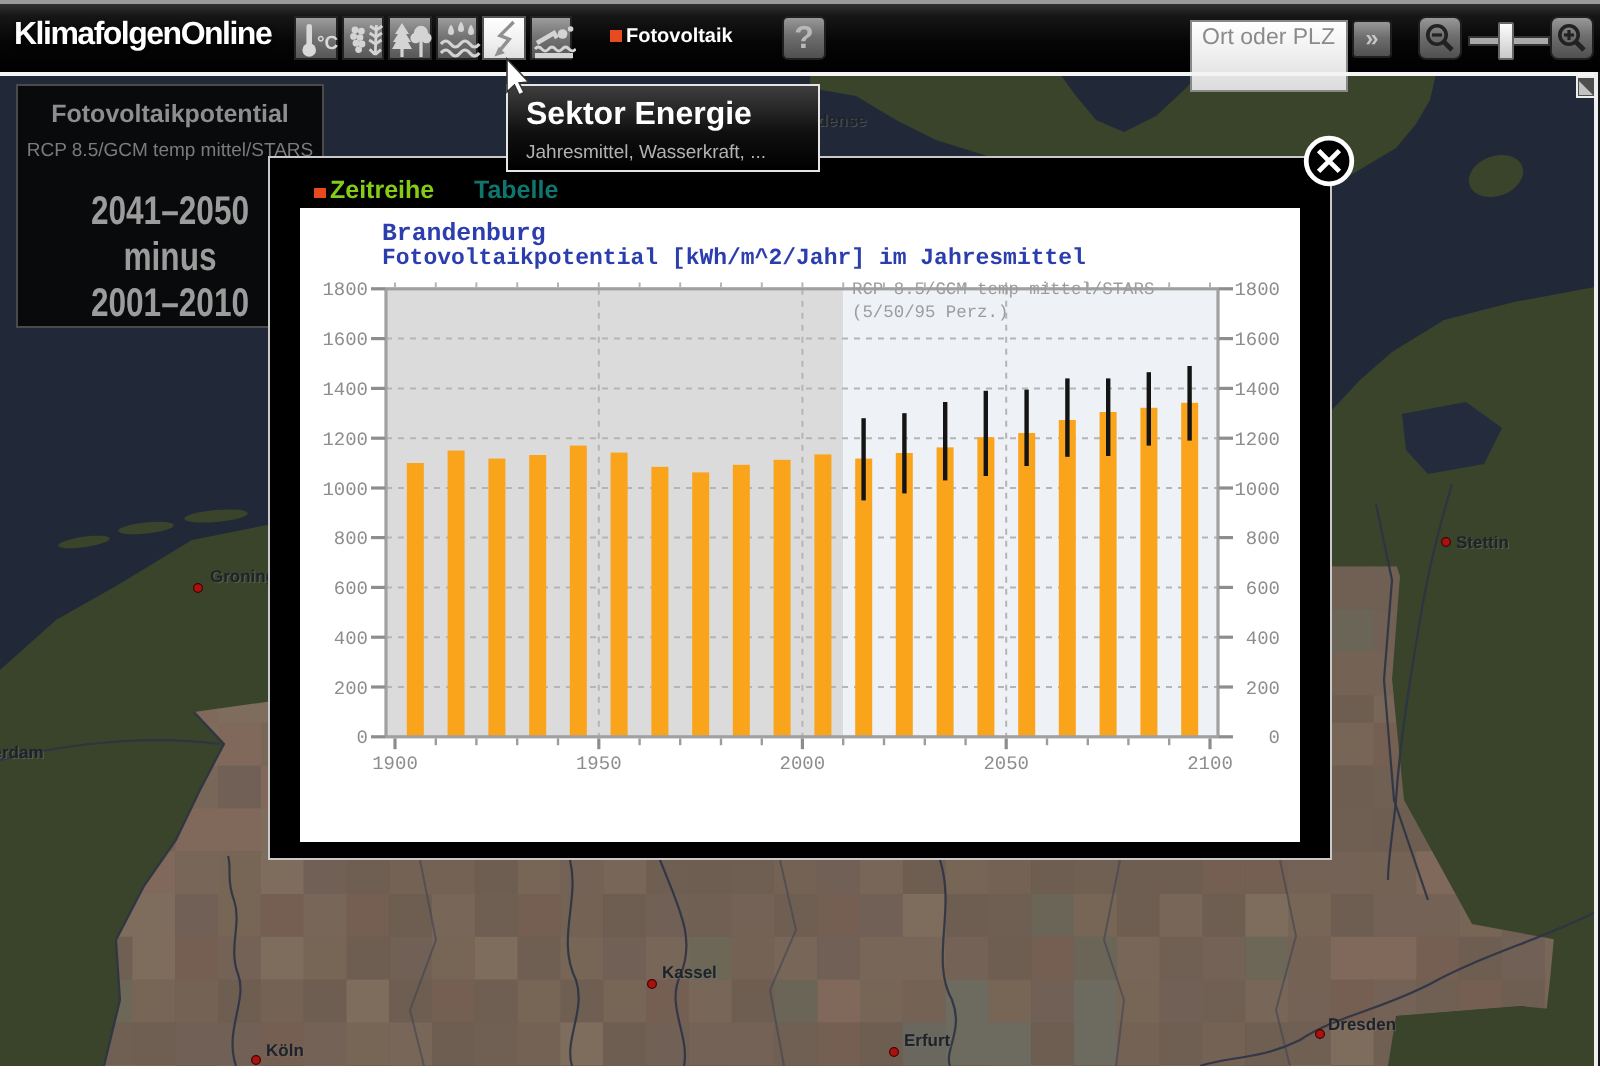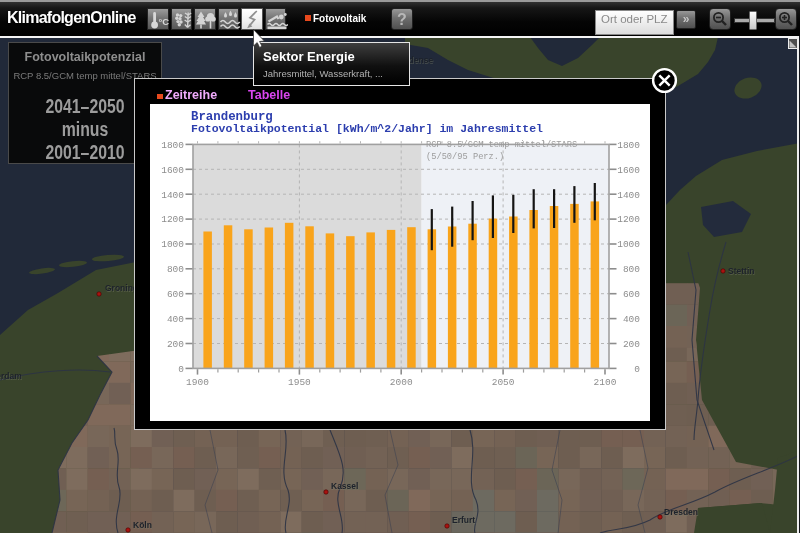--- a/index.html
+++ b/index.html
@@ -484,21 +484,21 @@
 <g fill="#a81310" stroke="#400" stroke-width="0.6">
 <circle cx="99" cy="294" r="2.2"></circle>
         <circle cx="723" cy="271" r="2.2"></circle>
         <circle cx="326" cy="492" r="2.2"></circle>
         <circle cx="128" cy="530" r="2.2"></circle>
         <circle cx="447" cy="526" r="2.2"></circle>
         <circle cx="660" cy="517" r="2.2"></circle>
 </g>
 </svg>
 <div id="leftpanel">
-<div style="margin-top:7px;color:#8e8e8e;font-size:12.5px;font-weight:bold;">Fotovoltaikpotenzial</div>
+<div style="margin-top:7px;color:#8e8e8e;font-size:12.5px;font-weight:bold;">Fotovoltaikpotential</div>
 <div style="margin-top:6px;color:#7b7b7b;font-size:9.5px;white-space:nowrap;">RCP 8.5/GCM temp mittel/STARS</div>
 <div style="margin-top:14px;color:#9c9c9c;font-size:20px;font-weight:bold;line-height:23px;transform:scaleX(0.79);">2041–2050<br>minus<br>2001–2010</div>
 </div>
 <div id="dialog"></div>
 <div id="chartpanel"></div>
 <svg style="position:absolute;left:150px;top:104px;z-index:22;" width="500" height="317" viewBox="150 104 500 317">
 <rect x="193" y="144.4" width="228.6" height="224.0" fill="#dbdbdb"></rect>
 <rect x="421.6" y="144.4" width="187.4" height="224.0" fill="#eef1f6"></rect>
 <line x1="193" y1="343.5" x2="609" y2="343.5" stroke="#b5b5b5" stroke-width="1" stroke-dasharray="3,3"></line>
       <line x1="193" y1="318.6" x2="609" y2="318.6" stroke="#b5b5b5" stroke-width="1" stroke-dasharray="3,3"></line>
@@ -631,22 +631,22 @@
         <text x="605.0" y="384.5" text-anchor="middle" class="ax">2100</text>
       </g>
 <text x="191" y="120" class="ttl" font-size="12.4">Brandenburg</text>
 <text x="191" y="131.8" class="ttl" font-size="11.5">Fotovoltaikpotential [kWh/m^2/Jahr] im Jahresmittel</text>
 <g font-family="'Liberation Mono',monospace" font-size="8.7" fill="#9c9c9c">
 <text x="426" y="147">RCP 8.5/GCM temp mittel/STARS</text>
 <text x="426" y="158.5">(5/50/95 Perz.)</text>
 </g>
 </svg>
 <div style="position:absolute;left:157px;top:93.5px;width:5.5px;height:5.5px;background:#e8491d;z-index:25;"></div>
-<div style="position:absolute;left:165px;top:88px;color:#f0abfc;font-size:12.5px;font-weight:bold;z-index:25;">Zeitreihe</div>
-<div style="position:absolute;left:237px;top:88px;color:#d946ef;font-size:12.5px;font-weight:bold;z-index:25;margin-left:11px;">Tabelle</div>
+<div style="position:absolute;left:165px;top:88px;color:#84cc16;font-size:12.5px;font-weight:bold;z-index:25;">Zeitreihe</div>
+<div style="position:absolute;left:237px;top:88px;color:#0f766e;font-size:12.5px;font-weight:bold;z-index:25;">Tabelle</div>
 <svg id="closebtn" viewBox="0 0 27 27">
       <circle cx="13.5" cy="13.5" r="11.4" fill="#000" stroke="#fff" stroke-width="2.4"></circle>
       <path d="M8.3,8.3 L18.7,18.7 M18.7,8.3 L8.3,18.7" stroke="#fff" stroke-width="2.4"></path>
     </svg>
 <div id="topbar"></div>
 <div id="whiteline"></div>
 <div id="logo">KlimafolgenOnline</div>
 <div style="position:absolute;left:147.0px;top:8px;width:21.5px;height:21.5px;background:linear-gradient(#9c9c9c,#757575 45%,#575757);border:1px solid #222;box-sizing:border-box;"><svg width="22" height="22" viewBox="0 0 22 22">
         <g fill="#d8d8d8">
           <rect x="5.2" y="3" width="2.8" height="11" rx="1.4"></rect>
@@ -704,39 +704,39 @@
     <div style="position:absolute;left:264.5px;top:8px;width:21.5px;height:21.5px;background:linear-gradient(#9c9c9c,#757575 45%,#575757);border:1px solid #222;box-sizing:border-box;"><svg width="22" height="22" viewBox="0 0 22 22">
         <circle cx="15.3" cy="8" r="2.4" fill="#d4d4d4"></circle>
         <path d="M2.5,12.5 L11,7.5 L12.5,10" stroke="#d4d4d4" stroke-width="2.2" fill="none"></path>
         <circle cx="19.3" cy="5.5" r="1.4" fill="#d4d4d4"></circle>
         <path d="M1.5,15.5 q1.7,-2 3.4,0 q1.7,2 3.4,0 q1.7,-2 3.4,0 q1.7,2 3.4,0 q1.7,-2 3.4,0 q1.7,2 3.4,0" stroke="#d4d4d4" stroke-width="1.4" fill="none"></path>
         <rect x="1.5" y="17.5" width="19" height="2.6" fill="#d4d4d4"></rect>
       </svg></div>
 <div style="position:absolute;left:305px;top:15px;width:6px;height:6px;background:#e8491d;z-index:6;"></div>
 <div style="position:absolute;left:313px;top:12px;color:#fff;font-size:10px;font-weight:bold;line-height:13px;z-index:6;">Fotovoltaik</div>
 <div class="grybtn" style="left:391px;top:8px;width:22px;height:22px;text-align:center;line-height:21px;color:#b8b8b8;font-size:16px;font-weight:bold;">?</div>
-<div style="position:absolute;left:595px;top:10px;width:79px;height:25px;background:linear-gradient(#ffffff,#dcdcdc);border:1px solid #888;box-sizing:border-box;color:#8a8a8a;font-size:11.5px;line-height:17px;padding-left:5px;">Ort oder PLZ</div>
+<div style="position:absolute;left:595px;top:10px;width:79px;height:36px;background:linear-gradient(#ffffff,#dcdcdc);border:1px solid #888;box-sizing:border-box;color:#8a8a8a;font-size:11.5px;line-height:17px;padding-left:5px;">Ort oder PLZ</div>
 <div class="grybtn" style="left:676px;top:10px;width:20px;height:19px;border-radius:2px;text-align:center;line-height:17px;color:#c6c6c6;font-size:12px;font-weight:bold;">»</div>
 <div class="grybtn" style="left:709px;top:8px;width:22px;height:22px;border-radius:4px;">
 <svg width="20" height="20" viewBox="0 0 20 20">
         <circle cx="8.5" cy="8.5" r="4.6" fill="none" stroke="#222" stroke-width="1.8"></circle>
         <line x1="6" y1="8.5" x2="11" y2="8.5" stroke="#222" stroke-width="1.6"></line>
         <line x1="12" y1="12" x2="16" y2="16" stroke="#222" stroke-width="2.4"></line>
       </svg></div>
 <div style="position:absolute;left:734px;top:18px;width:39px;height:2.5px;background:#aaa;border:1px solid #333;z-index:6;"></div>
 <div style="position:absolute;left:748.5px;top:11px;width:6px;height:17px;background:linear-gradient(#fdfdfd,#c9c9c9);border:1px solid #666;border-radius:1px;z-index:7;"></div>
 <div class="grybtn" style="left:775px;top:8px;width:22px;height:22px;border-radius:4px;">
 <svg width="20" height="20" viewBox="0 0 20 20">
         <circle cx="8.5" cy="8.5" r="4.6" fill="none" stroke="#222" stroke-width="1.8"></circle>
         <line x1="6" y1="8.5" x2="11" y2="8.5" stroke="#222" stroke-width="1.6"></line>
         <line x1="8.5" y1="6" x2="8.5" y2="11" stroke="#222" stroke-width="1.6"></line>
         <line x1="12" y1="12" x2="16" y2="16" stroke="#222" stroke-width="2.4"></line>
       </svg></div>
 <div id="tooltip">
-<div style="margin:6px 0 0 9px;color:#fff;font-size:13px;font-weight:bold;">Sektor Energie</div>
+<div style="margin:6px 0 0 9px;color:#fff;font-size:16px;font-weight:bold;">Sektor Energie</div>
 <div style="margin:4px 0 0 9px;color:#b2b2b2;font-size:9.5px;">Jahresmittel, Wasserkraft, ...</div>
 </div>
 <svg style="position:absolute;left:246px;top:27px;z-index:45;" width="22" height="22" viewBox="0 0 22 22">
       <polygon points="7.5,2.5 7.5,19 11.2,15.5 13.6,20.5 16,19.2 13.6,14.5 18.3,14" fill="#fff" stroke="#333" stroke-width="0.8"></polygon>
     </svg>
 <div style="position:absolute;left:788px;top:37.5px;width:10px;height:11px;border:1.5px solid #ededed;background:#4e4e4e;box-sizing:border-box;z-index:6;"></div>
 <svg style="position:absolute;left:788px;top:37.5px;z-index:7;" width="10" height="11" viewBox="0 0 10 11">
       <polygon points="1.5,9.5 8.5,9.5 1.5,2.5" fill="#c2c2c2"></polygon>
     </svg>
 <div style="position:absolute;left:797px;top:36px;width:1.6px;height:497px;background:#eee;z-index:8;"></div>

